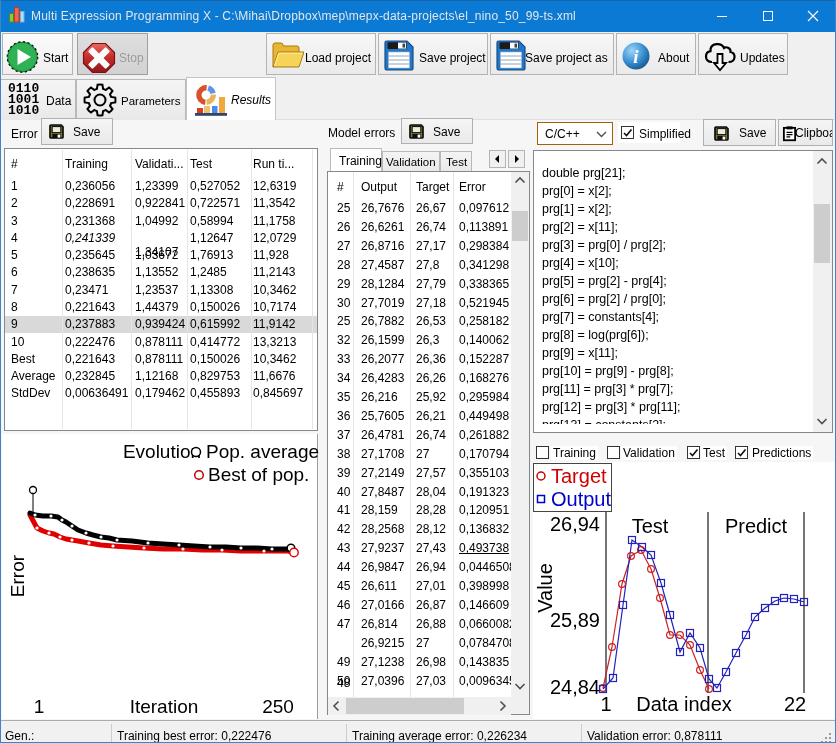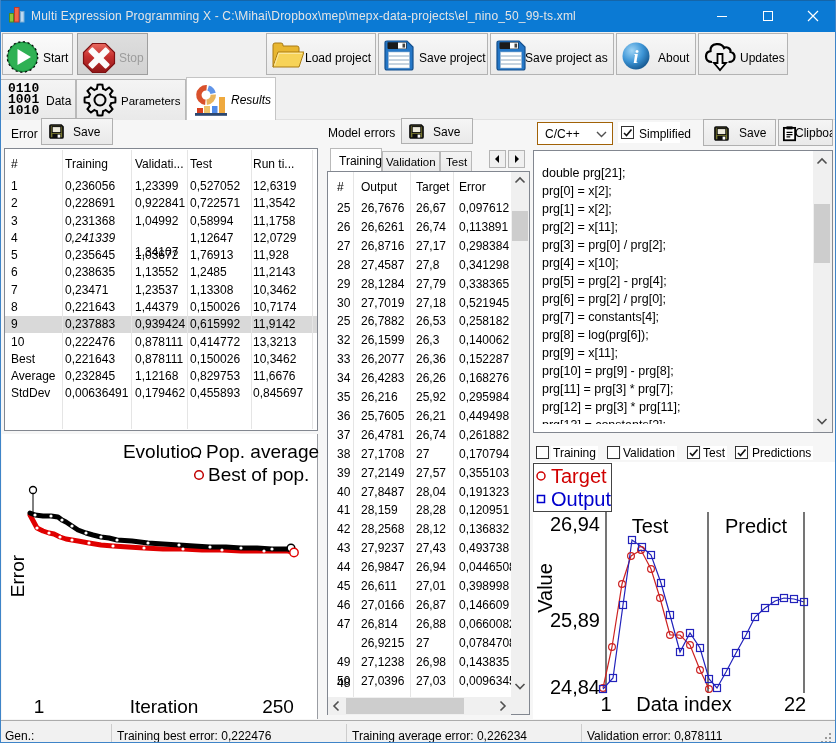--- a/index.html
+++ b/index.html
@@ -379,21 +379,21 @@
       <div style="position:absolute;left:33px;top:331.4px;">28,159</div>
       <div style="position:absolute;left:88px;top:331.4px;">28,28</div>
       <div style="position:absolute;left:131px;top:331.4px;">0,120951</div>
       <div style="position:absolute;left:9px;top:350.3px;">42</div>
       <div style="position:absolute;left:33px;top:350.3px;">28,2568</div>
       <div style="position:absolute;left:88px;top:350.3px;">28,12</div>
       <div style="position:absolute;left:131px;top:350.3px;">0,136832</div>
       <div style="position:absolute;left:9px;top:369.2px;">43</div>
       <div style="position:absolute;left:33px;top:369.2px;">27,9237</div>
       <div style="position:absolute;left:88px;top:369.2px;">27,43</div>
-      <div style="position:absolute;left:131px;top:369.2px;">0,493738</div>
+      <div style="position:absolute;left:131px;top:369.2px;text-decoration:underline;">0,493738</div>
       <div style="position:absolute;left:9px;top:388.1px;">44</div>
       <div style="position:absolute;left:33px;top:388.1px;">26,9847</div>
       <div style="position:absolute;left:88px;top:388.1px;">26,94</div>
       <div style="position:absolute;left:131px;top:388.1px;">0,0446508</div>
       <div style="position:absolute;left:9px;top:407.0px;">45</div>
       <div style="position:absolute;left:33px;top:407.0px;">26,611</div>
       <div style="position:absolute;left:88px;top:407.0px;">27,01</div>
       <div style="position:absolute;left:131px;top:407.0px;">0,398998</div>
       <div style="position:absolute;left:9px;top:425.9px;">46</div>
       <div style="position:absolute;left:33px;top:425.9px;">27,0166</div>

